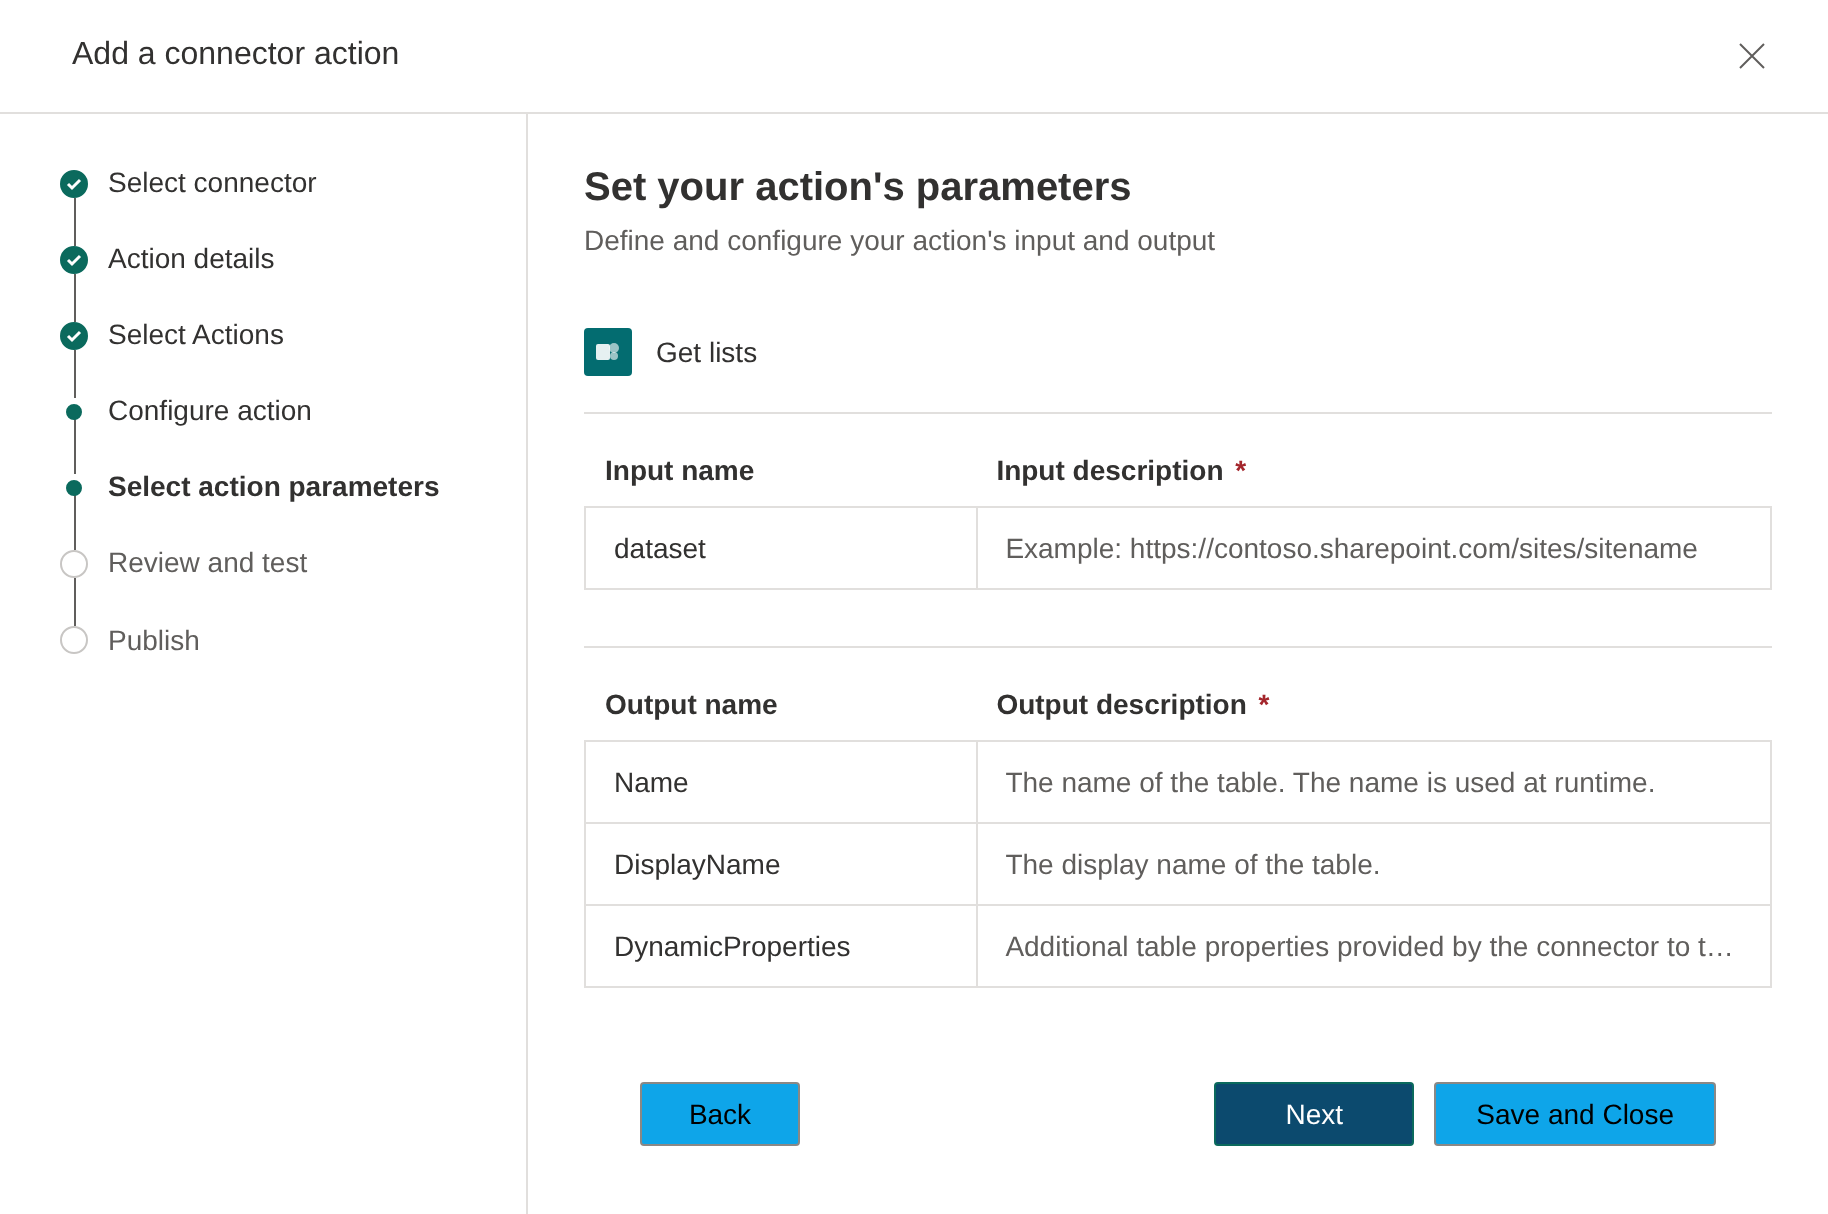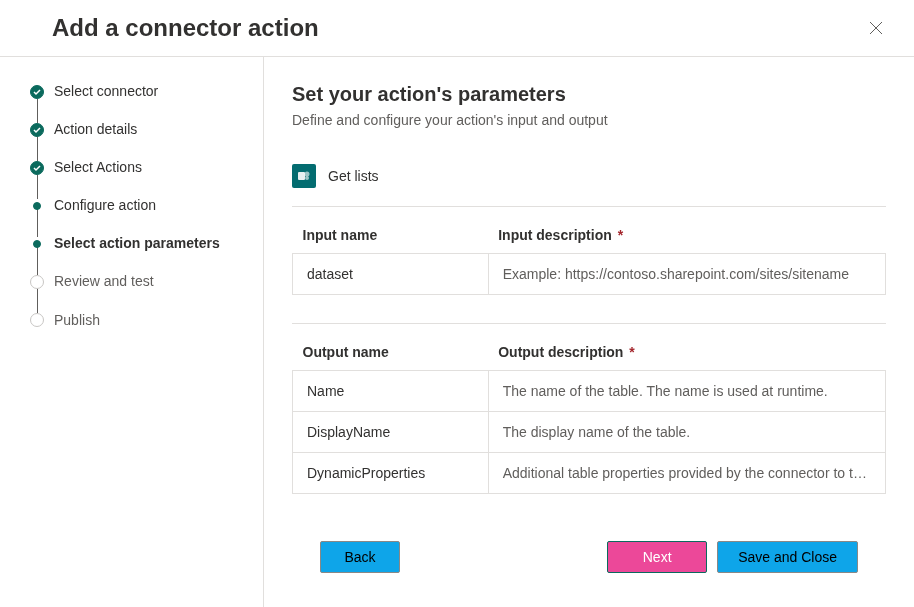--- a/index.html
+++ b/index.html
@@ -13,21 +13,21 @@
       overflow: hidden;
     }
     .dialog { display: flex; flex-direction: column; height: 100%; }
     .header {
       display: flex;
       align-items: center;
       justify-content: space-between;
       padding: 14px 24px 14px 36px;
       border-bottom: 1px solid #e1dfdd;
     }
-    .header h1 { font-size: 24px; font-weight: 700; margin-left: 16px; }
+    .header h1 { font-size: 16px; font-weight: 400; }
     .close-btn {
       width: 28px; height: 28px;
       display: flex; align-items: center; justify-content: center;
       cursor: pointer; background: none; border: none;
       color: #605e5c; font-size: 16px;
     }
     .body { display: flex; flex: 1; overflow: hidden; }
     .sidebar {
       width: 264px;
       border-right: 1px solid #e1dfdd;
@@ -127,21 +127,21 @@
       display: flex; justify-content: space-between; align-items: center;
       padding: 18px 28px 18px 28px;
       border-top: 1px solid #ffffff;
     }
     .btn {
       font-size: 14px; padding: 7px 20px; border-radius: 2px;
       border: 1px solid #8a8886; background: #0ea5e9; cursor: pointer;
       min-width: 80px;
     }
     .btn-primary {
-      background: #ec4899; border-color: #0b6a5d; color: #fff;
+      background: #0c4a6e; border-color: #0b6a5d; color: #fff;
       min-width: 100px;
     }
     .footer-right { display: flex; gap: 10px; }
   </style>
 </head>
 <body>
 
 <div class="dialog">
 
   <div class="header">

